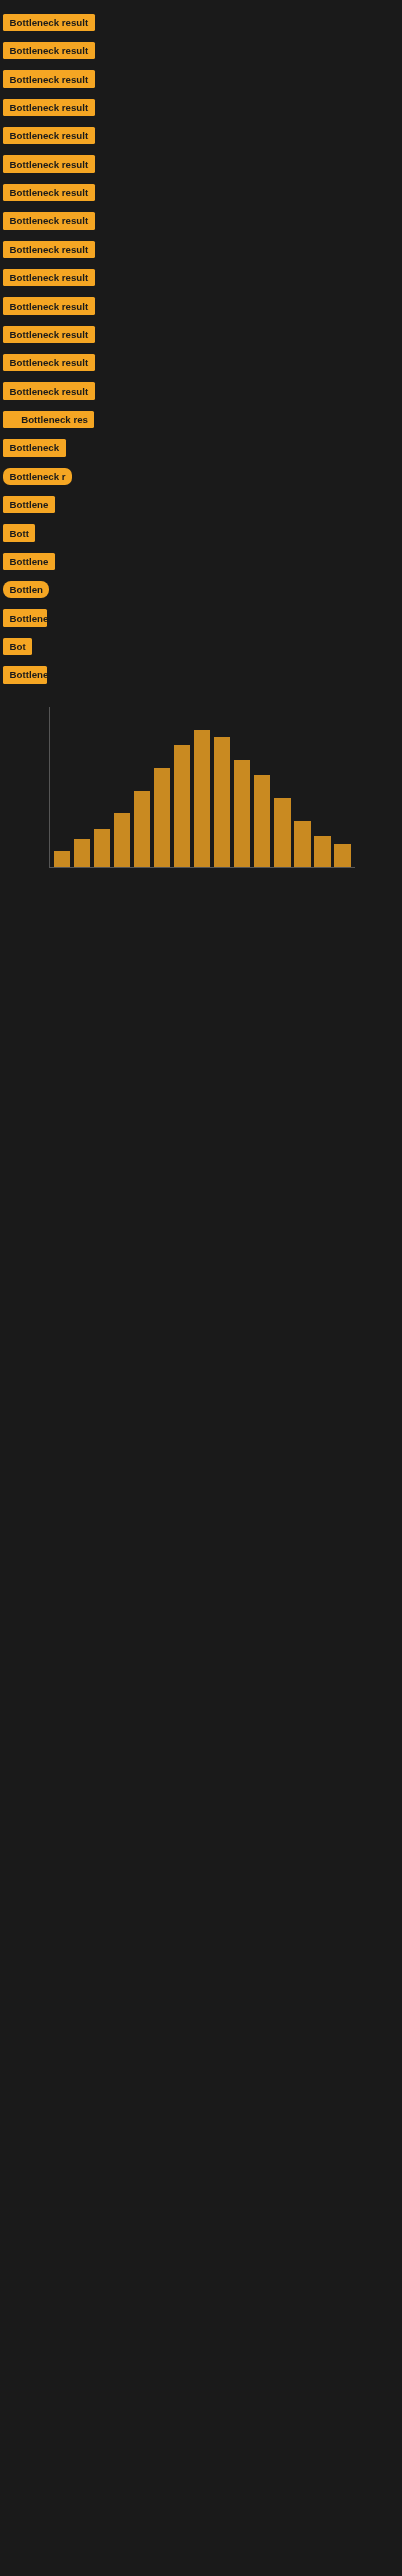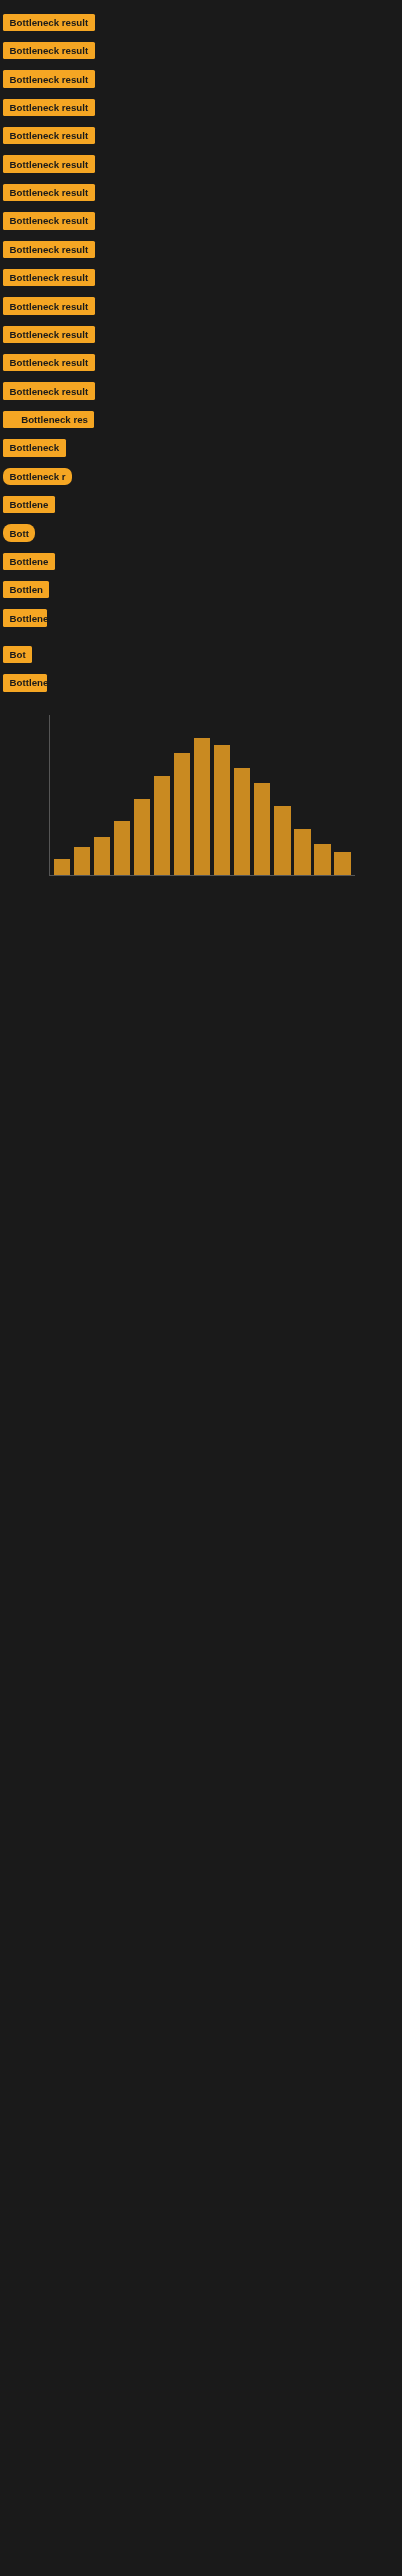--- a/index.html
+++ b/index.html
@@ -38,25 +38,25 @@
       display: block;
       margin: 0;
       padding: 4px 0 4px 3.2px;
     }
     
     .clip-full { max-width: 105px; }
     .clip-3 { max-width: 97px; padding-left: 18px; }
     .clip-4 { max-width: 89px; }
     .clip-5 { max-width: 76px; border-radius: 7px; }
     .clip-6 { max-width: 68px; }
-    .clip-7 { max-width: 63px; border-radius: 8px; }
+    .clip-7 { max-width: 63px; }
     .clip-8 { max-width: 56px; }
-    .clip-9 { max-width: 52px; }
+    .clip-9 { max-width: 52px; border-radius: 8px; }
     .clip-10 { max-width: 44px; }
-    .clip-11 { max-width: 36px; margin-top: 8px; }
+    .clip-11 { max-width: 36px; }
     .clip-12 { max-width: 44px; }
 
     .spacer-block {
       height: 322px;
       display: block;
     }
 
     .bottom-label {
       position: relative;
       margin-left: 3.2px;

